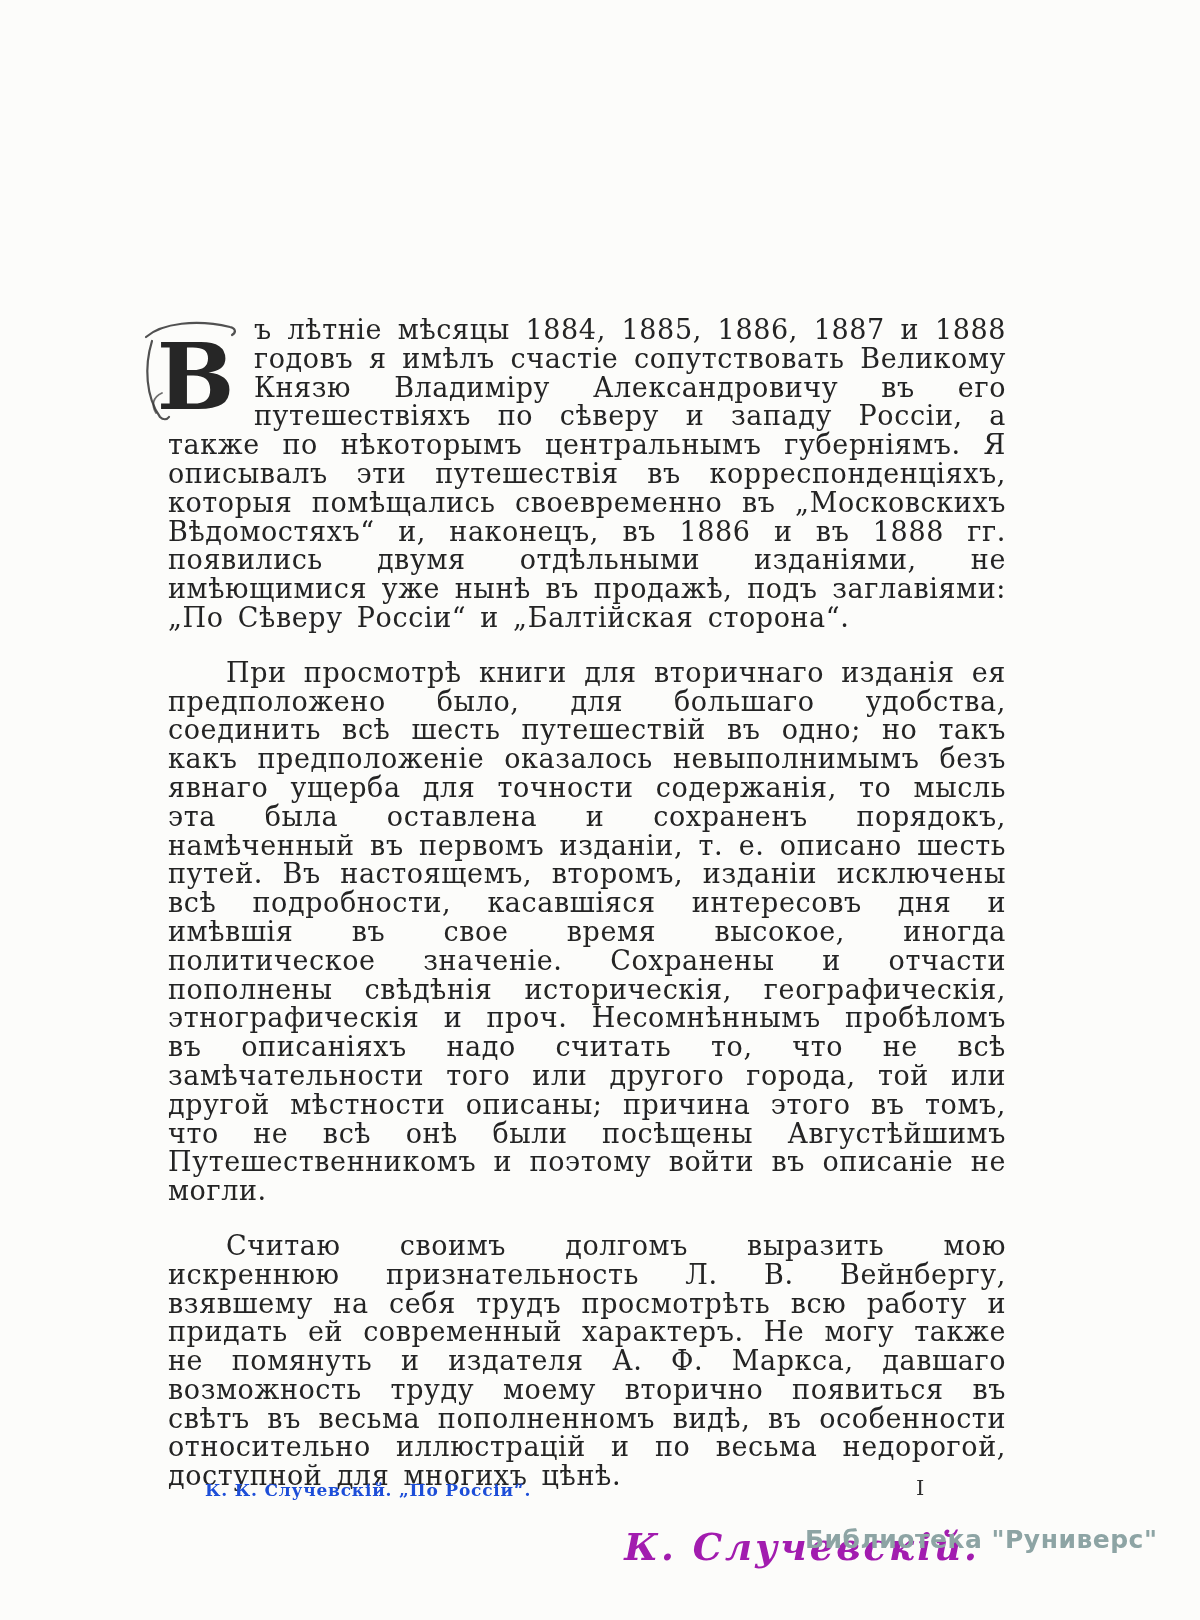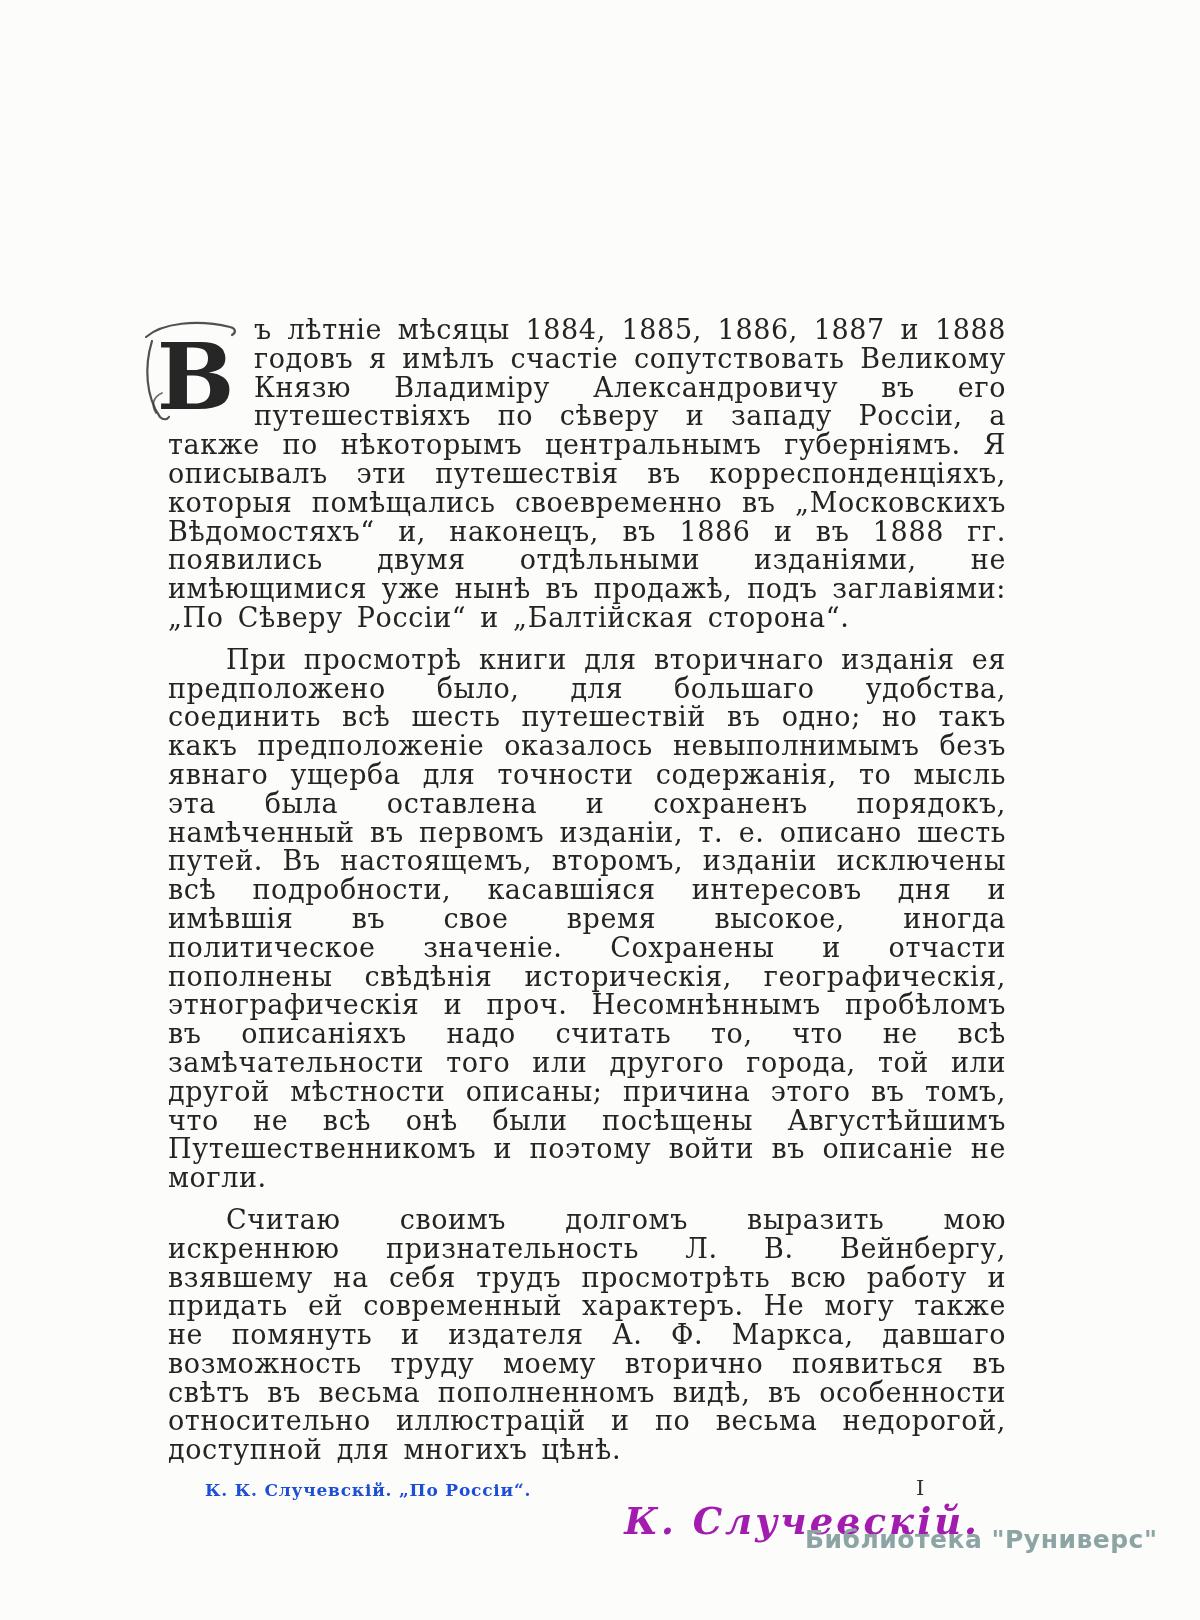--- a/index.html
+++ b/index.html
@@ -28,21 +28,21 @@
     margin: 0;
     font-size: 27px;
     line-height: 28.8px;
     text-align: justify;
     letter-spacing: 0.6px;
     word-spacing: 5px;
     color: #242424;
   }
   .para.indent {
     text-indent: 58px;
-    margin-top: 13px;
+    margin-top: 26px;
   }
   .dropcap {
     float: left;
     width: 96px;
     height: 102px;
     margin: 3px 16px 0 -26px;
   }
   .dropcap svg { display: block; }
   .signature {
     margin-top: 34px;

